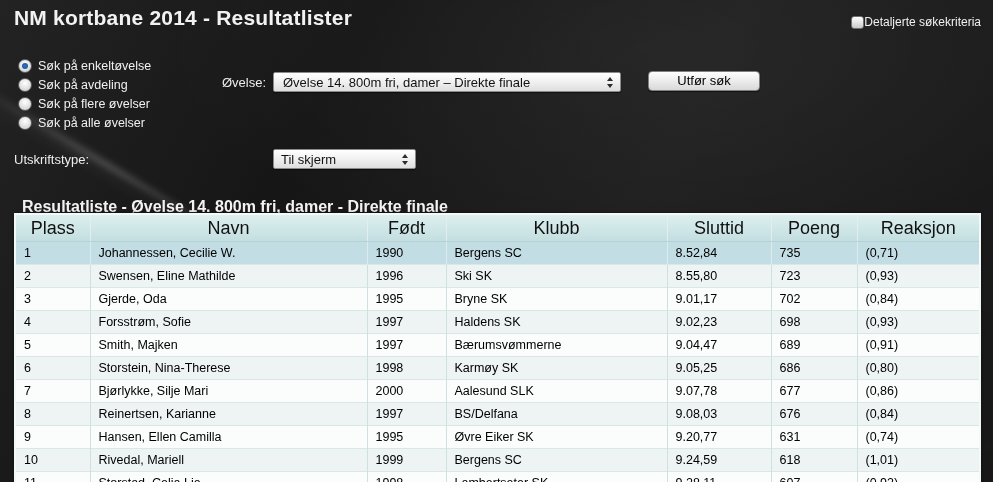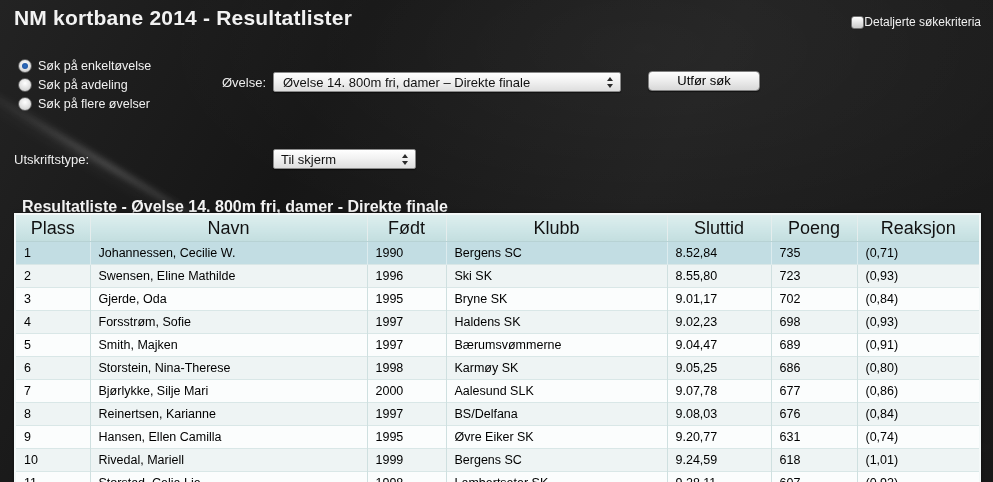--- a/index.html
+++ b/index.html
@@ -94,20 +94,24 @@
     <span>Søk på enkeltøvelse</span>
   </div>
   <div class="radio-item">
     <span class="radio"></span>
     <span>Søk på avdeling</span>
   </div>
   <div class="radio-item">
     <span class="radio"></span>
     <span>Søk på flere øvelser</span>
   </div>
+  <div class="radio-item">
+    <span class="radio"></span>
+    <span>Søk på alle øvelser</span>
+  </div>
 </div>
 
 <span class="form-label ovelse-label">Øvelse:</span>
 
 <div class="select ovelse-select">
   <span class="select-text">Øvelse 14. 800m fri, damer – Direkte finale</span>
   <span class="stepper">
       <i class="up"></i>
       <i class="down"></i>
     </span>

